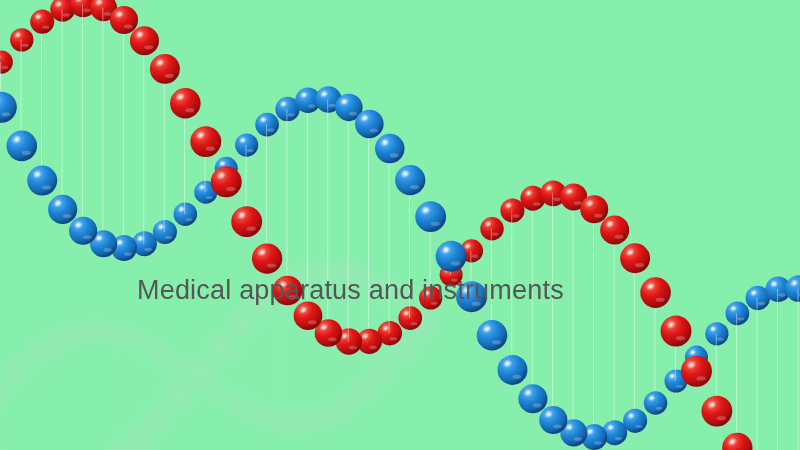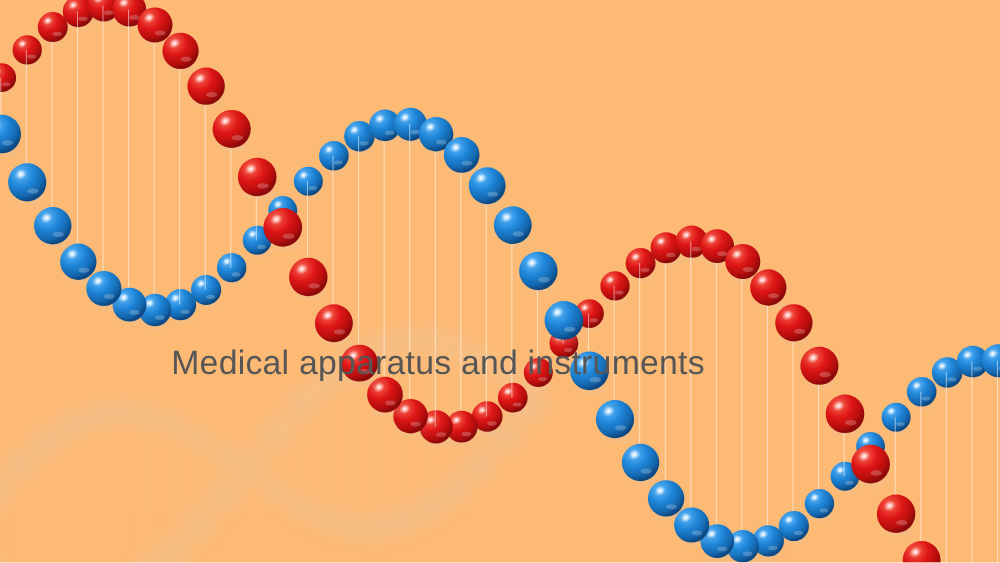--- a/index.html
+++ b/index.html
@@ -1,17 +1,17 @@
 <!DOCTYPE html>
 <html><head>
 <meta charset="utf-8">
 <style>
   html,body{margin:0;padding:0;background:#fff;}
   body{width:800px;height:450px;overflow:hidden;font-family:"Liberation Sans",sans-serif;}
-  #stage{position:relative;width:800px;height:450px;background:#fdba74;overflow:hidden;}
+  #stage{position:relative;width:800px;height:450px;background:#86efac;overflow:hidden;}
   #dna-svg{position:absolute;left:0;top:0;width:800px;height:450px;display:block;}
   #caption{
     position:absolute;
     left:137px;
     top:274px;
     font-family:"Liberation Sans",sans-serif;
     font-size:27px;
     font-weight:400;
     letter-spacing:0.2px;
     color:#565656;

